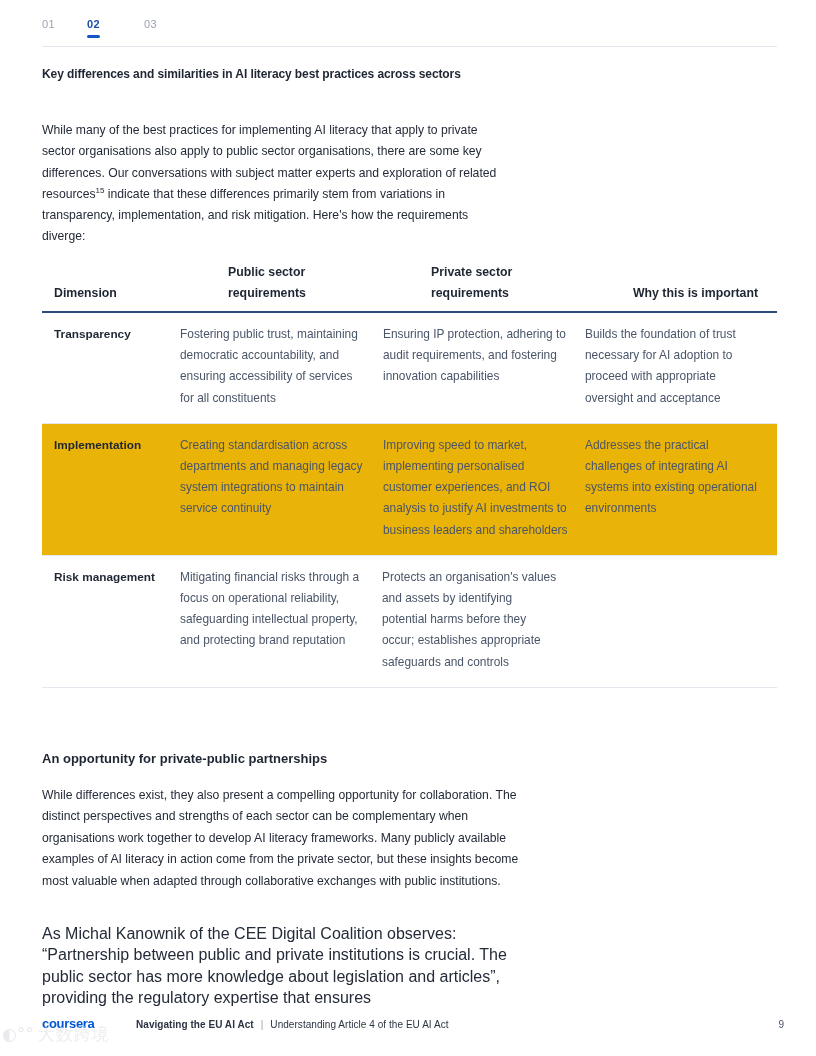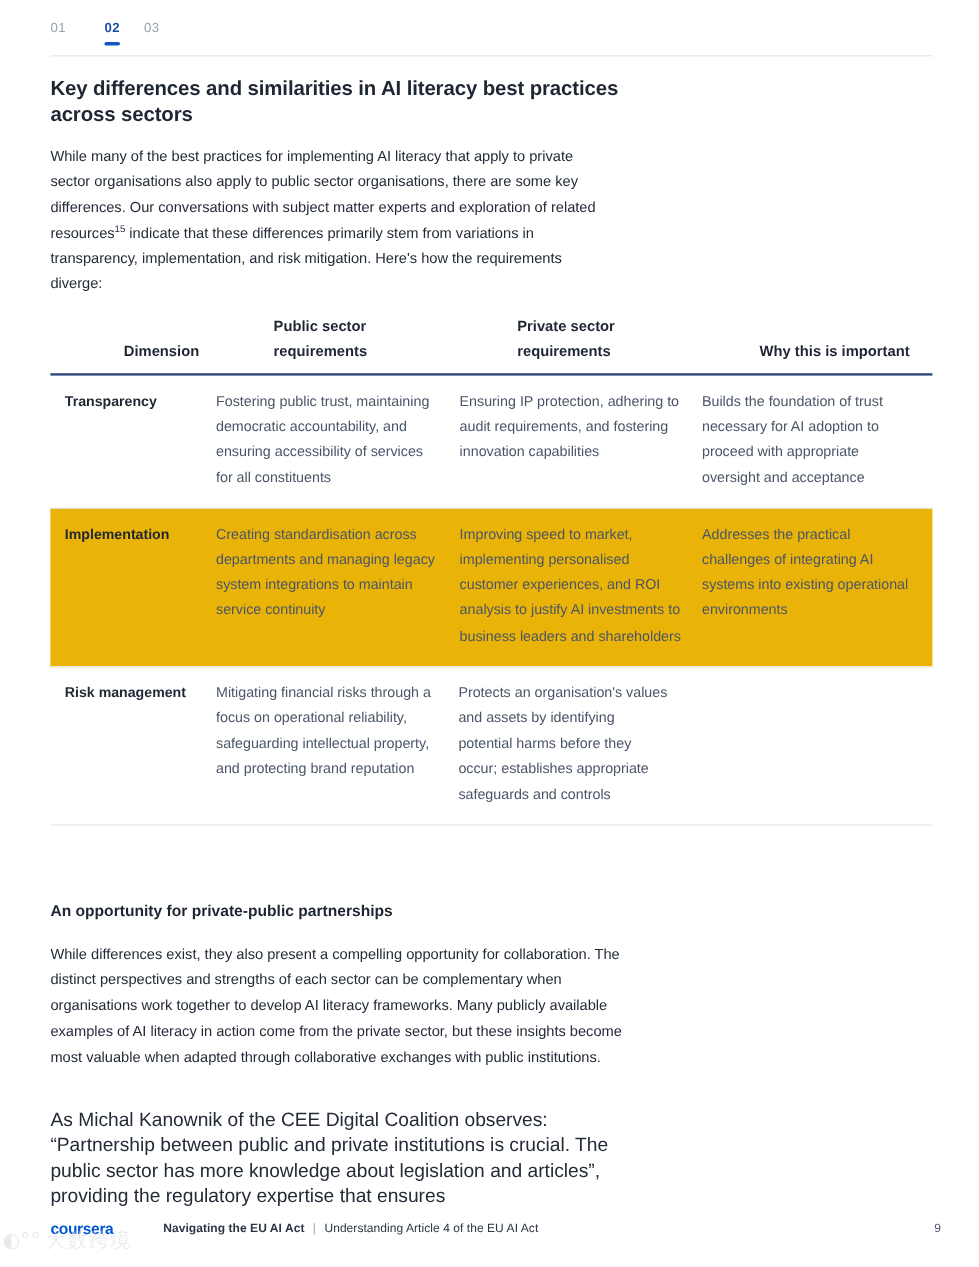--- a/index.html
+++ b/index.html
@@ -36,34 +36,34 @@
   .tab .bar {
     position: absolute;
     left: 0; right: 0; bottom: 0;
     height: 3px;
     background: transparent;
     border-radius: 2px;
   }
   .tab.active .bar { background: #1257c4; }
   .tab-0 { left: 0px; }
   .tab-1 { left: 45px; }
-  .tab-2 { left: 78px; text-align: right; }
+  .tab-2 { left: 102px; text-align: right; }
   .tabs-rule {
     position: absolute;
     left: 42px; top: 46px;
     width: 735px; height: 1px;
     background: #e3e7ee;
   }
 
   
   .h1 {
     position: absolute;
     left: 42px; top: 63px;
     width: 520px;
-    font-size: 17px;
+    font-size: 12px;
     font-weight: 700;
     line-height: 22px;
     color: #1f2633;
     letter-spacing: -0.1px;
   }
   .intro {
     position: absolute;
     left: 42px; top: 120px;
     width: 470px;
     font-size: 12.2px;
@@ -110,21 +110,21 @@
     padding-bottom: 8px;
   }
   .trow.body { border-bottom: 1px solid #e4e8ee; }
   .trow.shaded { background: #eab308; }
   .c { padding: 11px 14px 14px 0; }
   .c1 { width: 138px; padding-left: 12px; }
   .c2 { width: 203px; }
   .c3 { width: 202px; }
   .c4 { width: 192px; }
   .trow.head .c { padding-bottom: 0; padding-top: 0; }
-  .trow.head .c1 { padding-left: 12px; text-align: right; }
+  .trow.head .c1 { padding-left: 12px; }
   .hcell {
     font-size: 12.3px;
     font-weight: 700;
     line-height: 20.5px;
     color: #1f2633;
     padding-left: 48px;
   }
   .dim {
     font-size: 11.8px;
     font-weight: 700;

